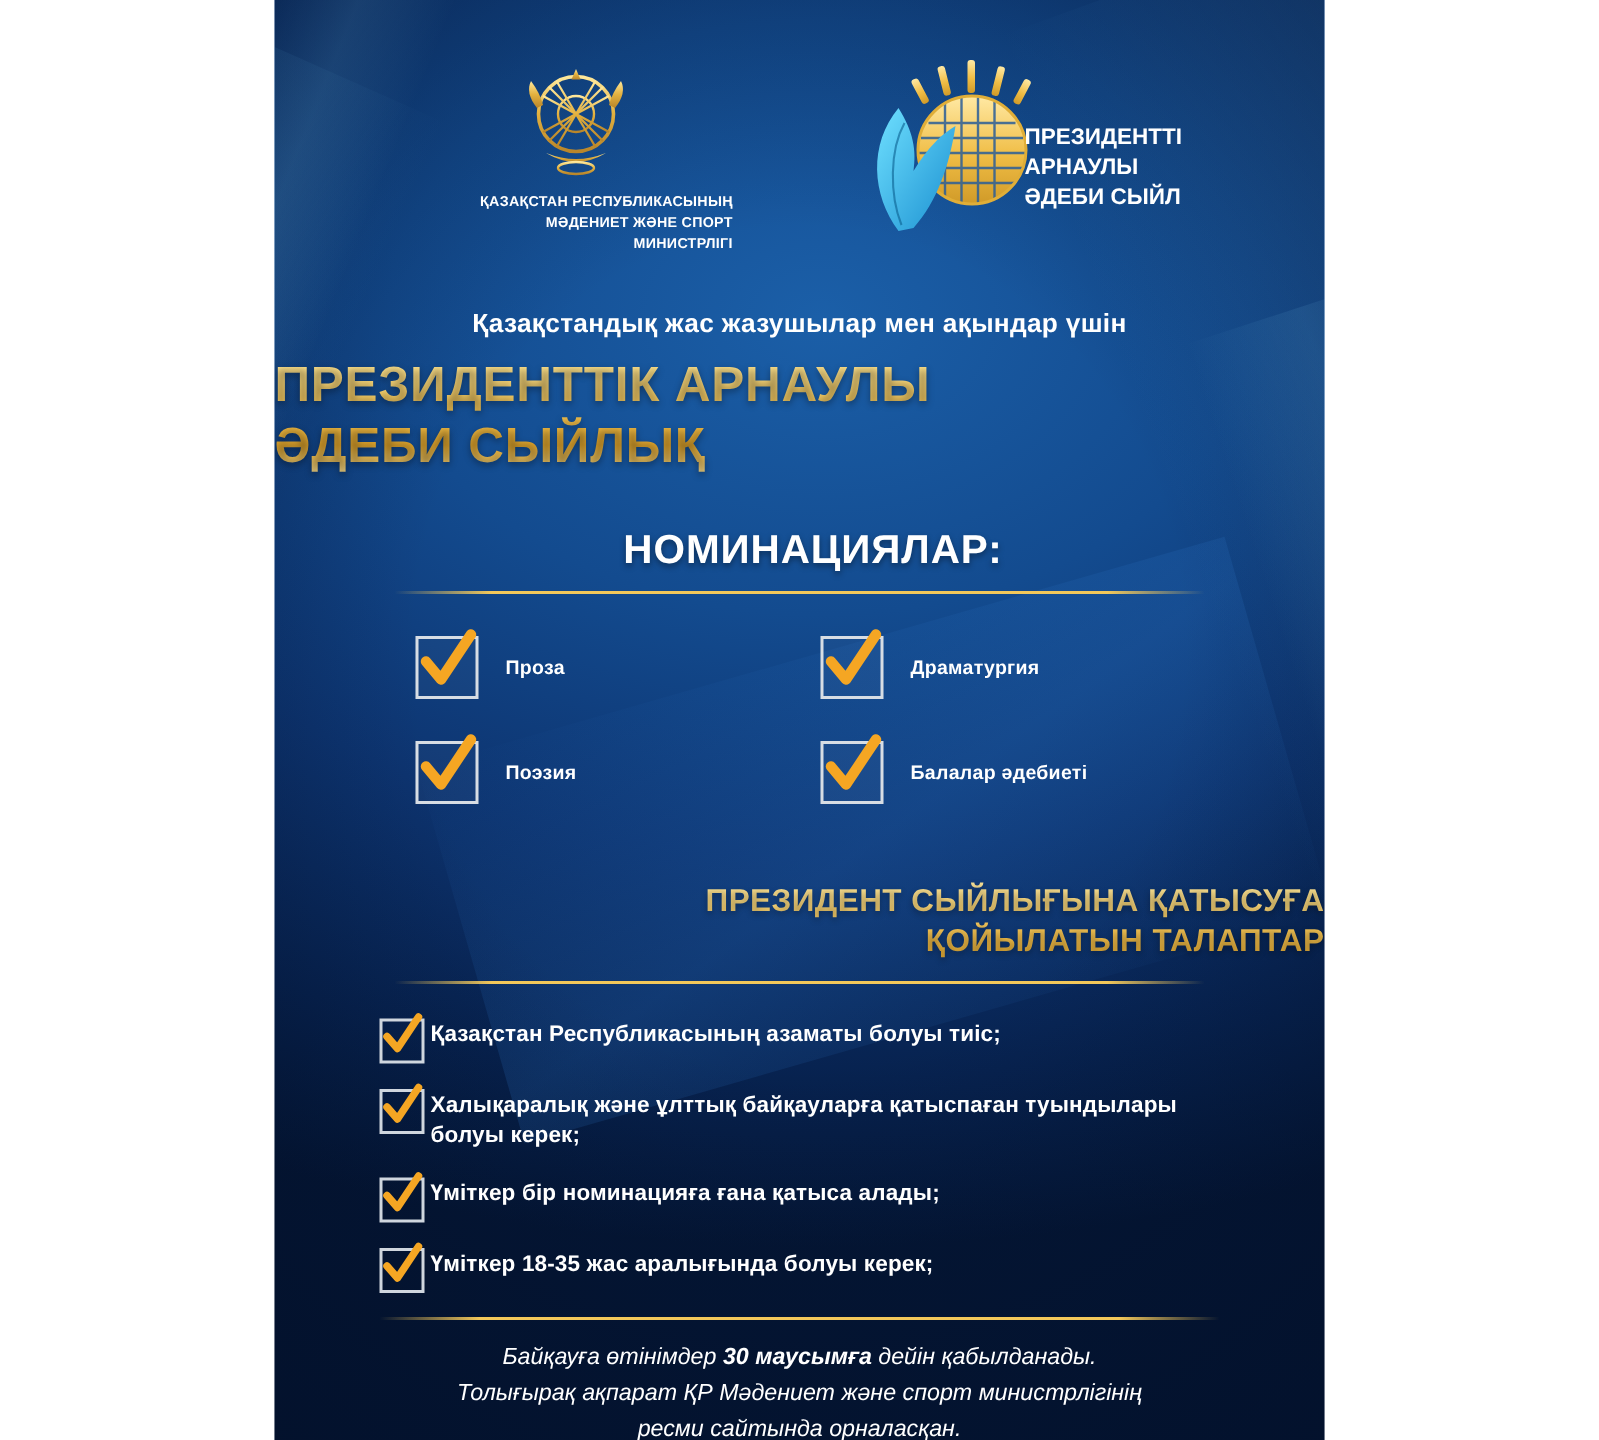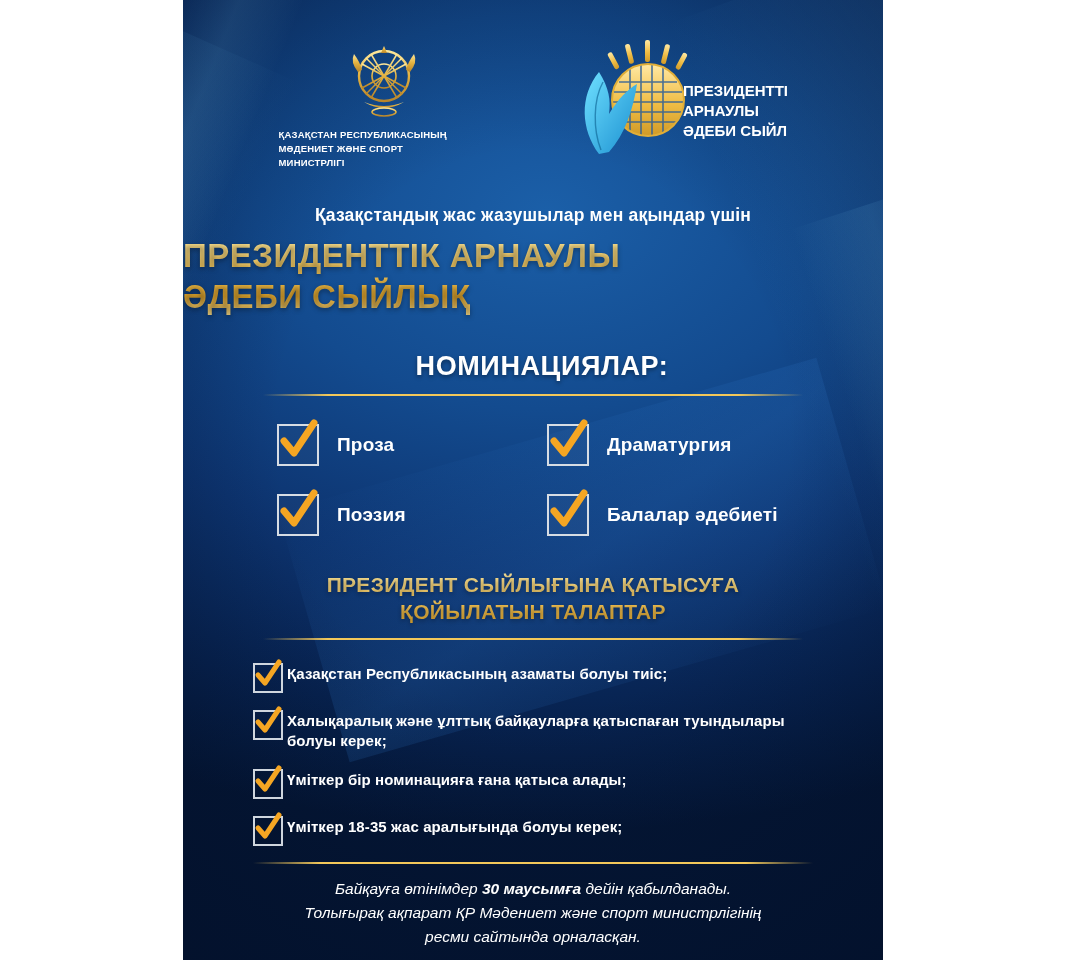--- a/index.html
+++ b/index.html
@@ -87,21 +87,21 @@
   .header {
     display: flex;
     align-items: flex-start;
     justify-content: center;
     gap: 34px;
     padding-top: 42px;
   }
 
   .ministry {
     width: 210px;
-    text-align: left;
+    text-align: right;
   }
   .emblem {
     width: 88px;
     height: 78px;
     margin: 0 auto 8px auto;
     display: block;
   }
   .ministry-text {
     color: #ffffff;
     font-size: 9.5px;
@@ -174,21 +174,21 @@
     column-gap: 0px;
   }
   .nom {
     display: flex;
     align-items: center;
     gap: 18px;
     padding-left: 14px;
   }
   .nom-label {
     color: #ffffff;
-    font-size: 19px;
+    font-size: 13px;
     font-weight: bold;
     letter-spacing: 0.2px;
   }
 
   .cbox {
     width: 38px;
     height: 38px;
     border: 2px solid #d7dde4;
     position: relative;
     flex: 0 0 auto;
@@ -197,22 +197,22 @@
   .cbox svg {
     position: absolute;
     left: -5px;
     top: -9px;
     width: 48px;
     height: 48px;
   }
 
   
   .req-title {
-    margin-top: 36px;
-    text-align: center;
+    margin-top: 52px;
+    text-align: right;
     font-size: 21px;
     font-weight: bold;
     line-height: 1.28;
     letter-spacing: 0.3px;
     color: #f4c95c;
     background: linear-gradient(180deg, #fae49a 0%, #f3c457 55%, #dfa52c 100%);
     -webkit-background-clip: text;
     background-clip: text;
     -webkit-text-fill-color: transparent;
     text-shadow: 0 2px 4px rgba(0,0,0,0.3);

